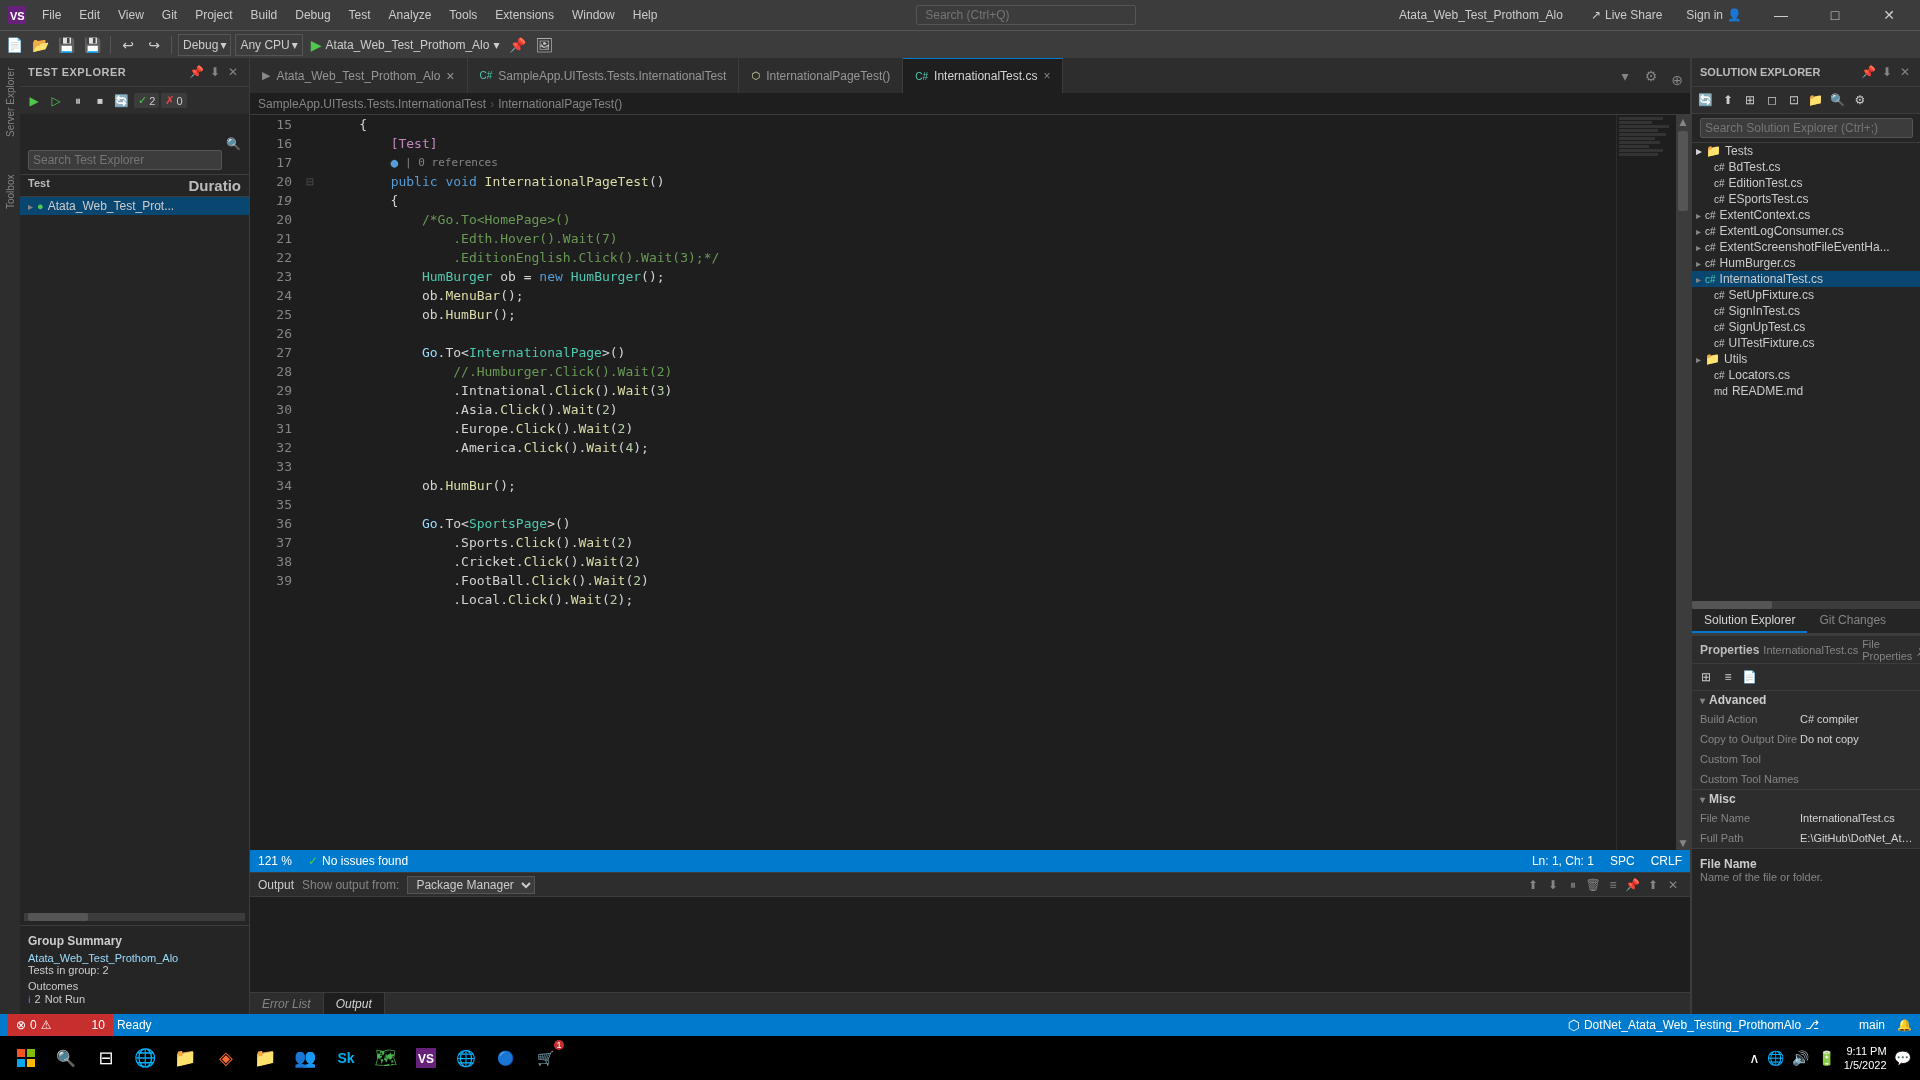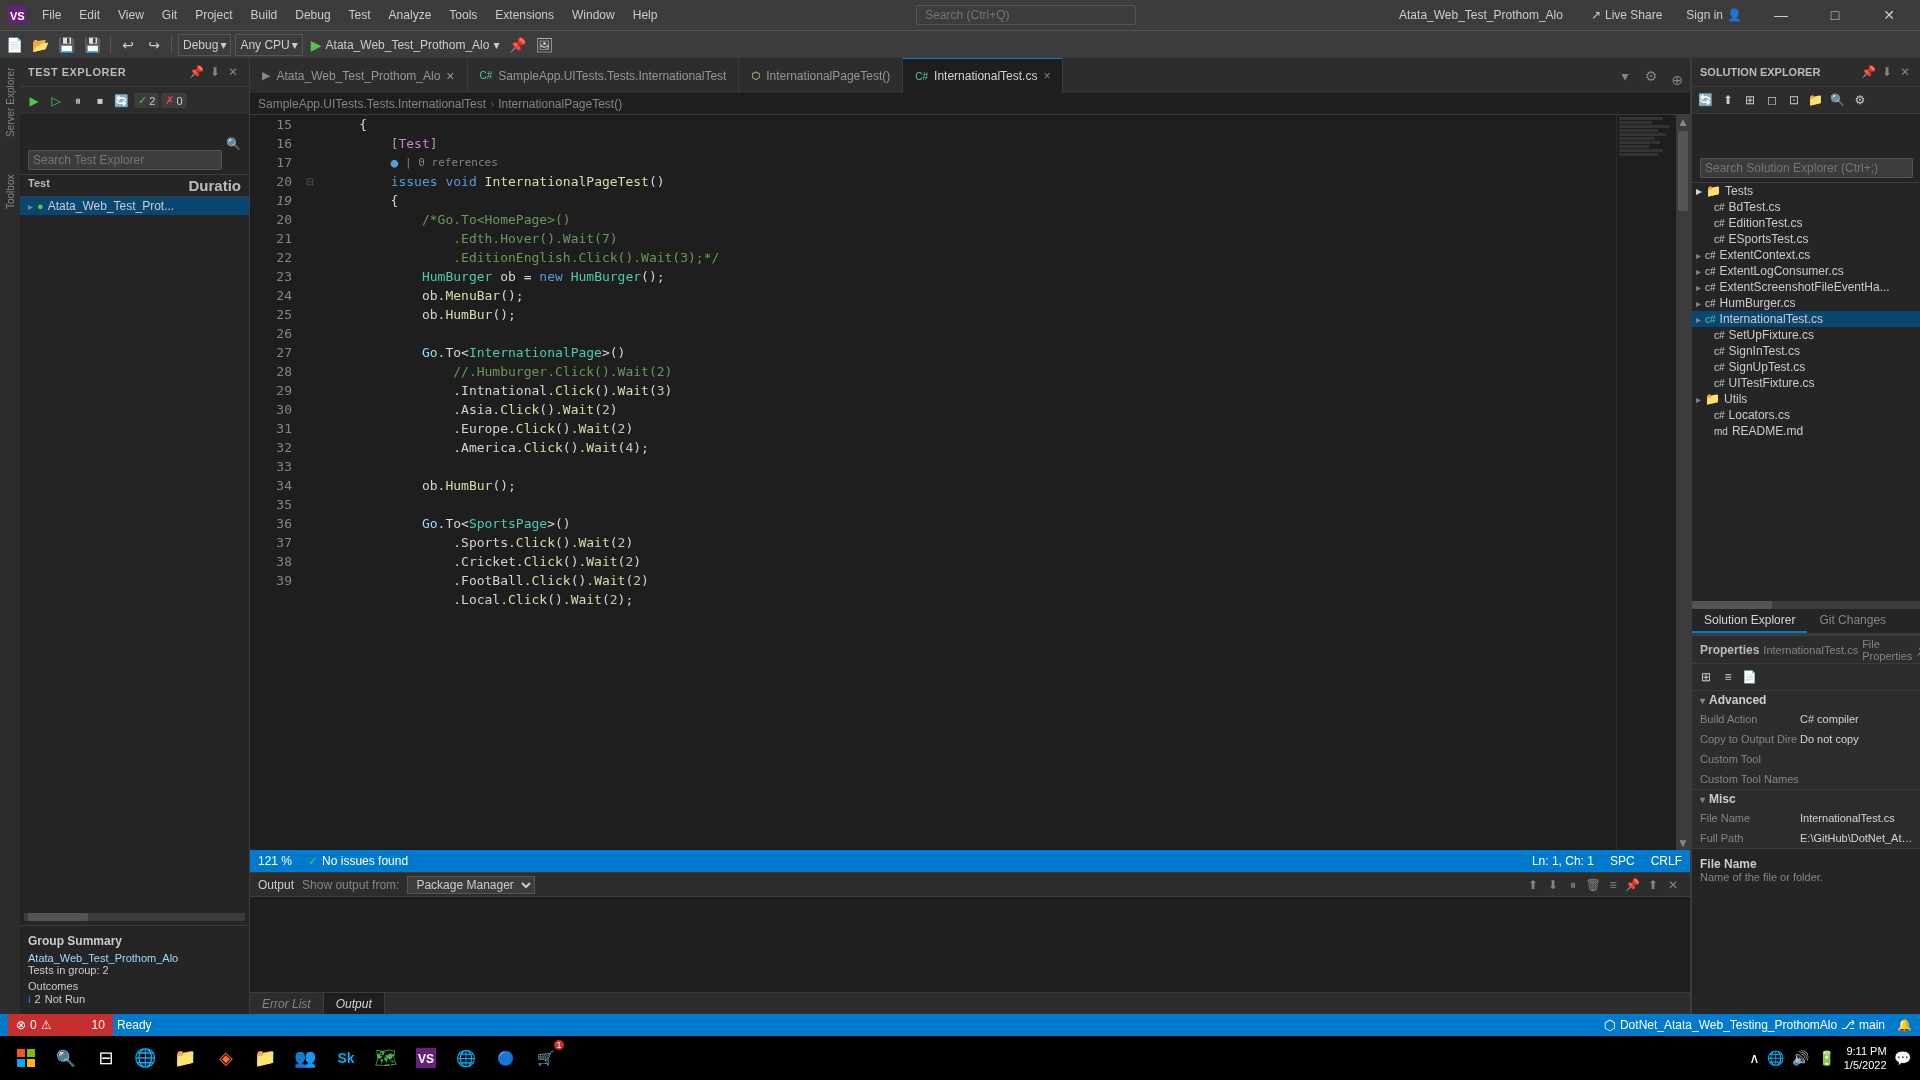--- a/index.html
+++ b/index.html
@@ -390,21 +390,21 @@
         <div class="gutter-collapse"></div>
         <div class="gutter-collapse"></div>
         <div class="gutter-collapse"></div>
         <div class="gutter-collapse"></div>
         <div class="gutter-collapse"></div>
       </div>
       <div class="code-content">
         <div class="code-line"><span style="color:#d4d4d4;">&nbsp;&nbsp;&nbsp;&nbsp;{</span></div>
         <div class="code-line"><span style="color:#d4d4d4;">&nbsp;&nbsp;&nbsp;&nbsp;&nbsp;&nbsp;&nbsp;&nbsp;</span><span class="annot">[Test]</span></div>
         <div class="code-line"><span style="color:#569cd6;">&nbsp;&nbsp;&nbsp;&nbsp;&nbsp;&nbsp;&nbsp;&nbsp;●</span><span class="hint"> | 0 references</span></div>
-        <div class="code-line"><span style="color:#d4d4d4;">&nbsp;&nbsp;&nbsp;&nbsp;&nbsp;&nbsp;&nbsp;&nbsp;</span><span class="kw">issues</span><span style="color:#d4d4d4;"> </span><span class="kw">void</span><span style="color:#d4d4d4;"> </span><span class="method">InternationalPageTest</span><span style="color:#d4d4d4;">()</span></div>
+        <div class="code-line"><span style="color:#d4d4d4;">&nbsp;&nbsp;&nbsp;&nbsp;&nbsp;&nbsp;&nbsp;&nbsp;</span><span class="kw">public</span><span style="color:#d4d4d4;"> </span><span class="kw">void</span><span style="color:#d4d4d4;"> </span><span class="method">InternationalPageTest</span><span style="color:#d4d4d4;">()</span></div>
         <div class="code-line"><span style="color:#d4d4d4;">&nbsp;&nbsp;&nbsp;&nbsp;&nbsp;&nbsp;&nbsp;&nbsp;{</span></div>
         <div class="code-line"><span style="color:#d4d4d4;">&nbsp;&nbsp;&nbsp;&nbsp;&nbsp;&nbsp;&nbsp;&nbsp;&nbsp;&nbsp;&nbsp;&nbsp;</span><span class="comment">/*Go.To&lt;HomePage&gt;()</span></div>
         <div class="code-line"><span class="comment">&nbsp;&nbsp;&nbsp;&nbsp;&nbsp;&nbsp;&nbsp;&nbsp;&nbsp;&nbsp;&nbsp;&nbsp;&nbsp;&nbsp;&nbsp;&nbsp;.Edth.Hover().Wait(7)</span></div>
         <div class="code-line"><span class="comment">&nbsp;&nbsp;&nbsp;&nbsp;&nbsp;&nbsp;&nbsp;&nbsp;&nbsp;&nbsp;&nbsp;&nbsp;&nbsp;&nbsp;&nbsp;&nbsp;.EditionEnglish.Click().Wait(3);*/</span></div>
         <div class="code-line"><span style="color:#d4d4d4;">&nbsp;&nbsp;&nbsp;&nbsp;&nbsp;&nbsp;&nbsp;&nbsp;&nbsp;&nbsp;&nbsp;&nbsp;</span><span class="type">HumBurger</span><span style="color:#d4d4d4;"> ob = </span><span class="kw">new</span><span style="color:#d4d4d4;"> </span><span class="type">HumBurger</span><span style="color:#d4d4d4;">();</span></div>
         <div class="code-line"><span style="color:#d4d4d4;">&nbsp;&nbsp;&nbsp;&nbsp;&nbsp;&nbsp;&nbsp;&nbsp;&nbsp;&nbsp;&nbsp;&nbsp;ob.</span><span class="method">MenuBar</span><span style="color:#d4d4d4;">();</span></div>
         <div class="code-line"><span style="color:#d4d4d4;">&nbsp;&nbsp;&nbsp;&nbsp;&nbsp;&nbsp;&nbsp;&nbsp;&nbsp;&nbsp;&nbsp;&nbsp;ob.</span><span class="method">HumBur</span><span style="color:#d4d4d4;">();</span></div>
         <div class="code-line">&nbsp;</div>
         <div class="code-line"><span style="color:#d4d4d4;">&nbsp;&nbsp;&nbsp;&nbsp;&nbsp;&nbsp;&nbsp;&nbsp;&nbsp;&nbsp;&nbsp;&nbsp;</span><span class="attr">Go</span><span style="color:#d4d4d4;">.To&lt;</span><span class="type">InternationalPage</span><span style="color:#d4d4d4;">&gt;()</span></div>
         <div class="code-line"><span class="comment">&nbsp;&nbsp;&nbsp;&nbsp;&nbsp;&nbsp;&nbsp;&nbsp;&nbsp;&nbsp;&nbsp;&nbsp;&nbsp;&nbsp;&nbsp;&nbsp;//.Humburger.Click().Wait(2)</span></div>
@@ -495,21 +495,21 @@
         <div class="panel-toolbar-btn">🔄</div>
         <div class="panel-toolbar-btn">⬆</div>
         <div class="panel-toolbar-btn">⊞</div>
         <div class="panel-toolbar-btn">◻</div>
         <div class="panel-toolbar-btn">⊡</div>
         <div class="panel-toolbar-btn">📁</div>
         <div class="panel-toolbar-btn">🔍</div>
         <div class="panel-toolbar-btn">⚙</div>
       </div>
       <div class="se-search">
-        <input type="text" style="width: 100%; background: rgb(60, 60, 60); border: 1px solid rgb(85, 85, 85); color: rgb(204, 204, 204); padding: 2px 4px; font-size: 12px; margin-top: 40px;" placeholder="Search Solution Explorer (Ctrl+;)">
+        <input type="text" style="width: 100%; background: rgb(60, 60, 60); border: 1px solid rgb(85, 85, 85); color: rgb(204, 204, 204); padding: 2px 4px; font-size: 12px;" placeholder="Search Solution Explorer (Ctrl+;)">
       </div>
       <div class="se-tree">
 
         <div class="se-node">
           <span style="margin-left:0px;">▸</span>
           <span style="color:#dcb67a;">📁</span>
           <span class="se-label">Tests</span>
         </div>
         <div class="se-node">
           <span style="margin-left:14px;"></span>
@@ -663,21 +663,21 @@
     <span style="font-size:12px;color:#fff;">⊗</span>
     <span style="font-size:12px;color:#fff;">0</span>
     <span style="font-size:12px;color:#fff;">⚠</span>
     <span style="font-size:12px;color:#fff;margin-left:36px;">10</span>
   </div>
   <span style="font-size:12px;color:#fff;cursor:pointer;">Ready</span>
   <span style="margin-left:auto;display:flex;align-items:center;gap:4px;">
     <span style="font-size:14px;color:#fff;">⬡</span>
     <span style="font-size:12px;color:#fff;">DotNet_Atata_Web_Testing_ProthomAlo</span>
     <span style="font-size:12px;color:#fff;">⎇</span>
-    <span style="font-size:12px;color:#fff;">main</span>
+    <span style="font-size:12px;color:#fff;margin-left:36px;">main</span>
     <span style="font-size:12px;color:#fff;margin-left:8px;">🔔</span>
   </span>
 </div>
 
 <div class="taskbar">
   <div class="taskbar-start">
     <svg width="20" height="20" viewBox="0 0 20 20">
       <rect x="1" y="1" width="8" height="8" fill="#f35325"></rect>
       <rect x="11" y="1" width="8" height="8" fill="#81bc06"></rect>
       <rect x="1" y="11" width="8" height="8" fill="#05a6f0"></rect>

